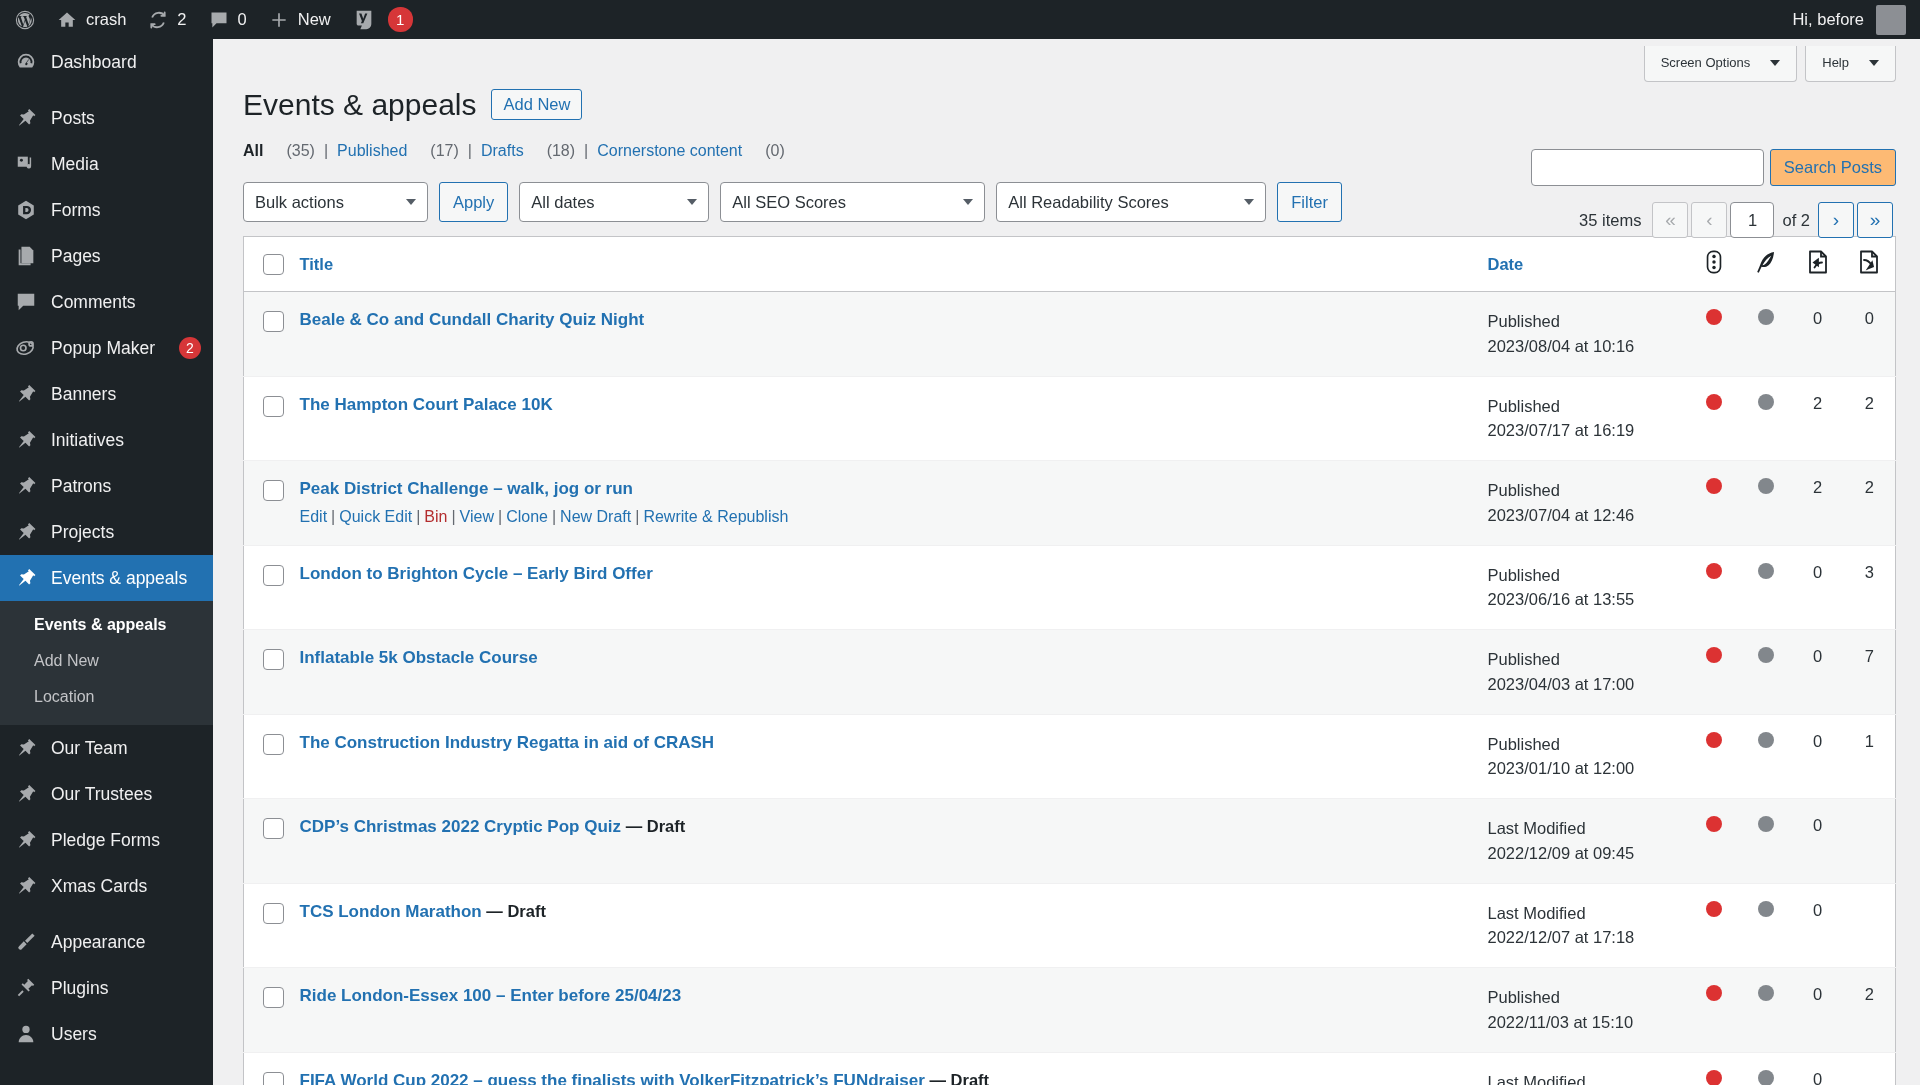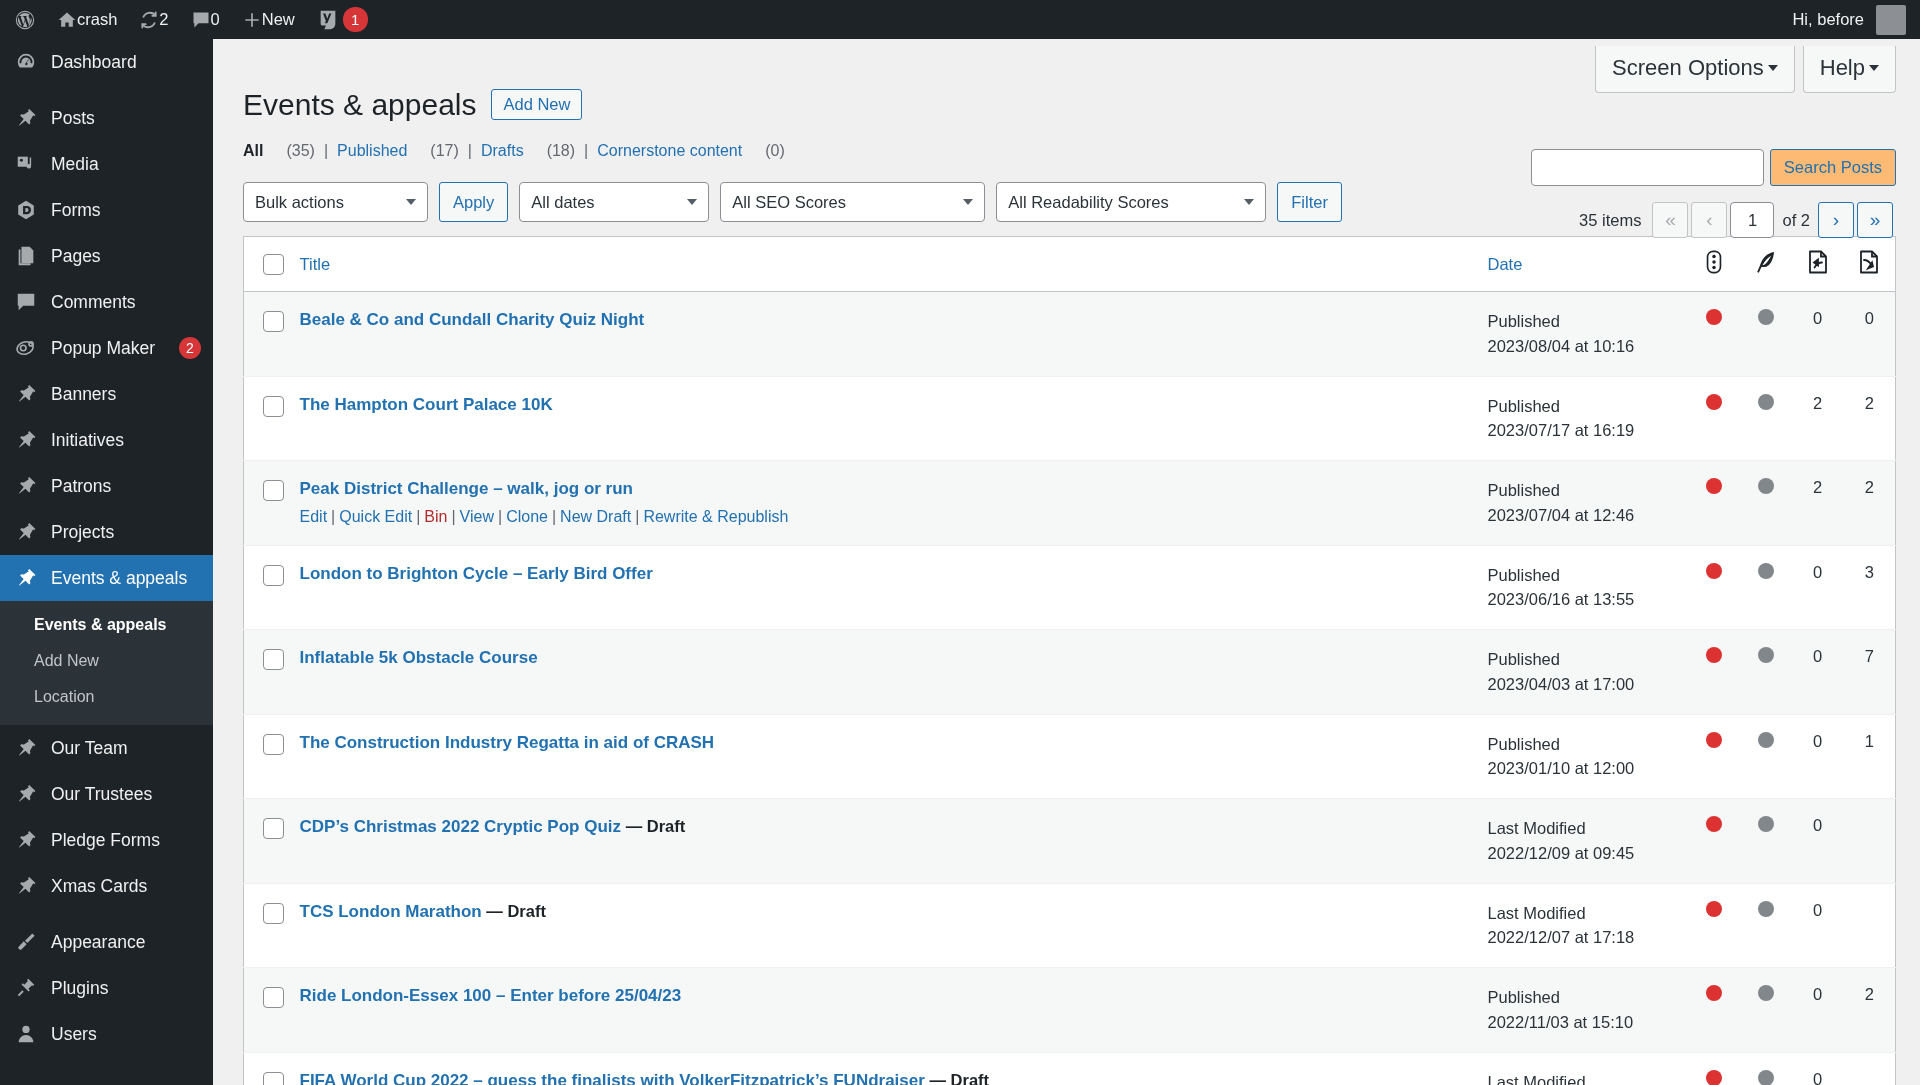--- a/index.html
+++ b/index.html
@@ -17,21 +17,21 @@
   #adminbar {
     position: absolute; top: 0; left: 0;
     width: 1920px; height: 39px;
     background: #1d2327;
     display: flex; align-items: center;
     color: #f0f0f1;
     font-size: 16.5px;
     z-index: 50;
   }
   .ab-item {
-    display: flex; align-items: center; 
+    display: flex; align-items: center; gap: 9px;
     height: 39px; padding: 0 11px;
     color: #f0f0f1;
     cursor: pointer;
   }
   .ab-item .ab-lbl { color: #f0f0f1; }
   .ab-ico { display: inline-flex; align-items: center; justify-content: center; color: #a7aaad; }
   #adminbar .wp-logo { padding-left: 14px; padding-right: 10px; }
   .yoast-badge {
     background: #d63638; color: #fff;
     border-radius: 12px; min-width: 25px; height: 25px;
@@ -100,22 +100,22 @@
   }
   #screen-meta-links {
     position: absolute; right: 24px; top: 7px;
     display: flex; gap: 8px;
   }
   .meta-link {
     background: #f6f7f7; border: 1px solid #c3c4c7;
     border-top: none;
     border-radius: 0 0 4px 4px;
     padding: 9px 16px 11px 16px;
-    color: #2c3338; font-size: 22px;
-    display: flex; align-items: center; gap: 4px;
+    color: #2c3338; font-size: 13px;
+    display: flex; align-items: center; gap: 20px;
     cursor: pointer;
   }
   .caret-dn {
     width: 0; height: 0; border-left: 5px solid transparent;
     border-right: 5px solid transparent; border-top: 6px solid #2c3338;
   }
   #page-head {
     padding: 46px 0 0 30px;
     display: flex; align-items: center; gap: 15px;
   }
@@ -215,21 +215,21 @@
     border-radius: 3px;
     width: 1653px;
     border-collapse: collapse;
     font-size: 16.5px;
     table-layout: fixed;
   }
   #posts-table thead th {
     text-align: left;
     padding: 13px 0 13px 0;
     border-bottom: 1px solid #c3c4c7;
-    font-weight: 400;
+    font-weight: 700;
     color: #2271b1;
     vertical-align: middle;
     height: 50px;
     margin-left: 32px;
   }
   .col-cb { width: 56px; padding-left: 19px !important; }
   .col-title { width: auto; }
   .col-date { width: 200px; }
   .col-icon { width: 52px; text-align: center !important; }
   .wp-chk {

